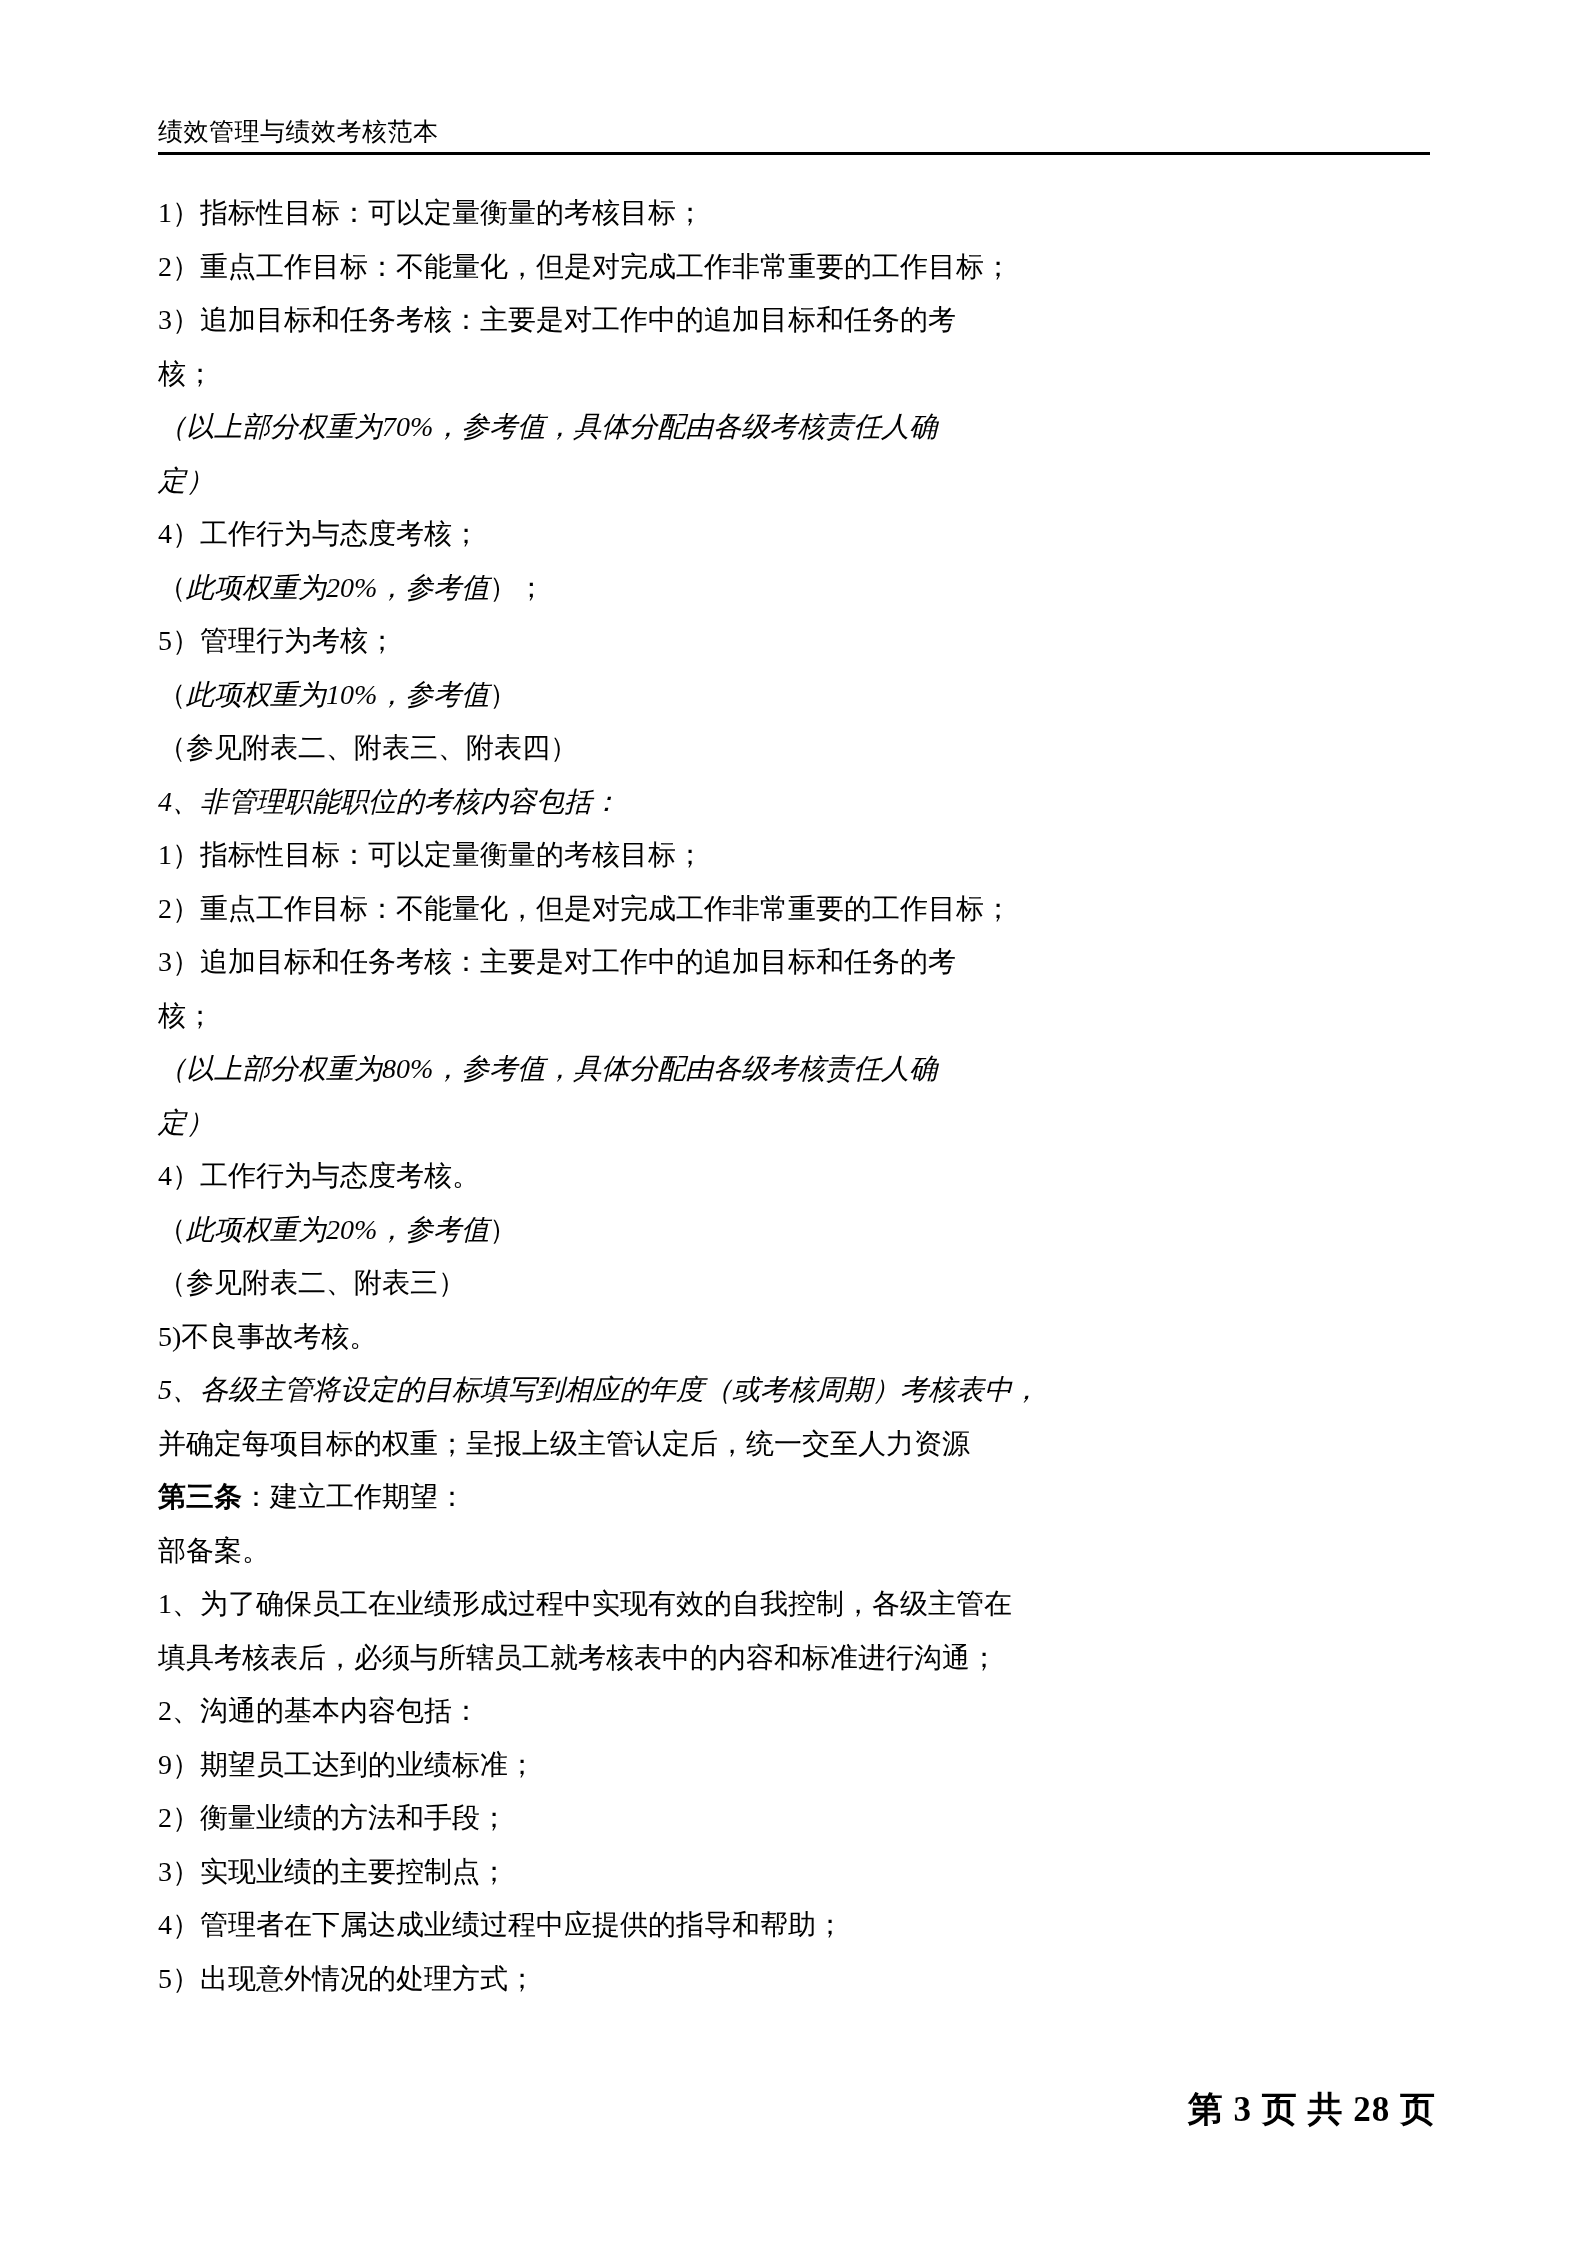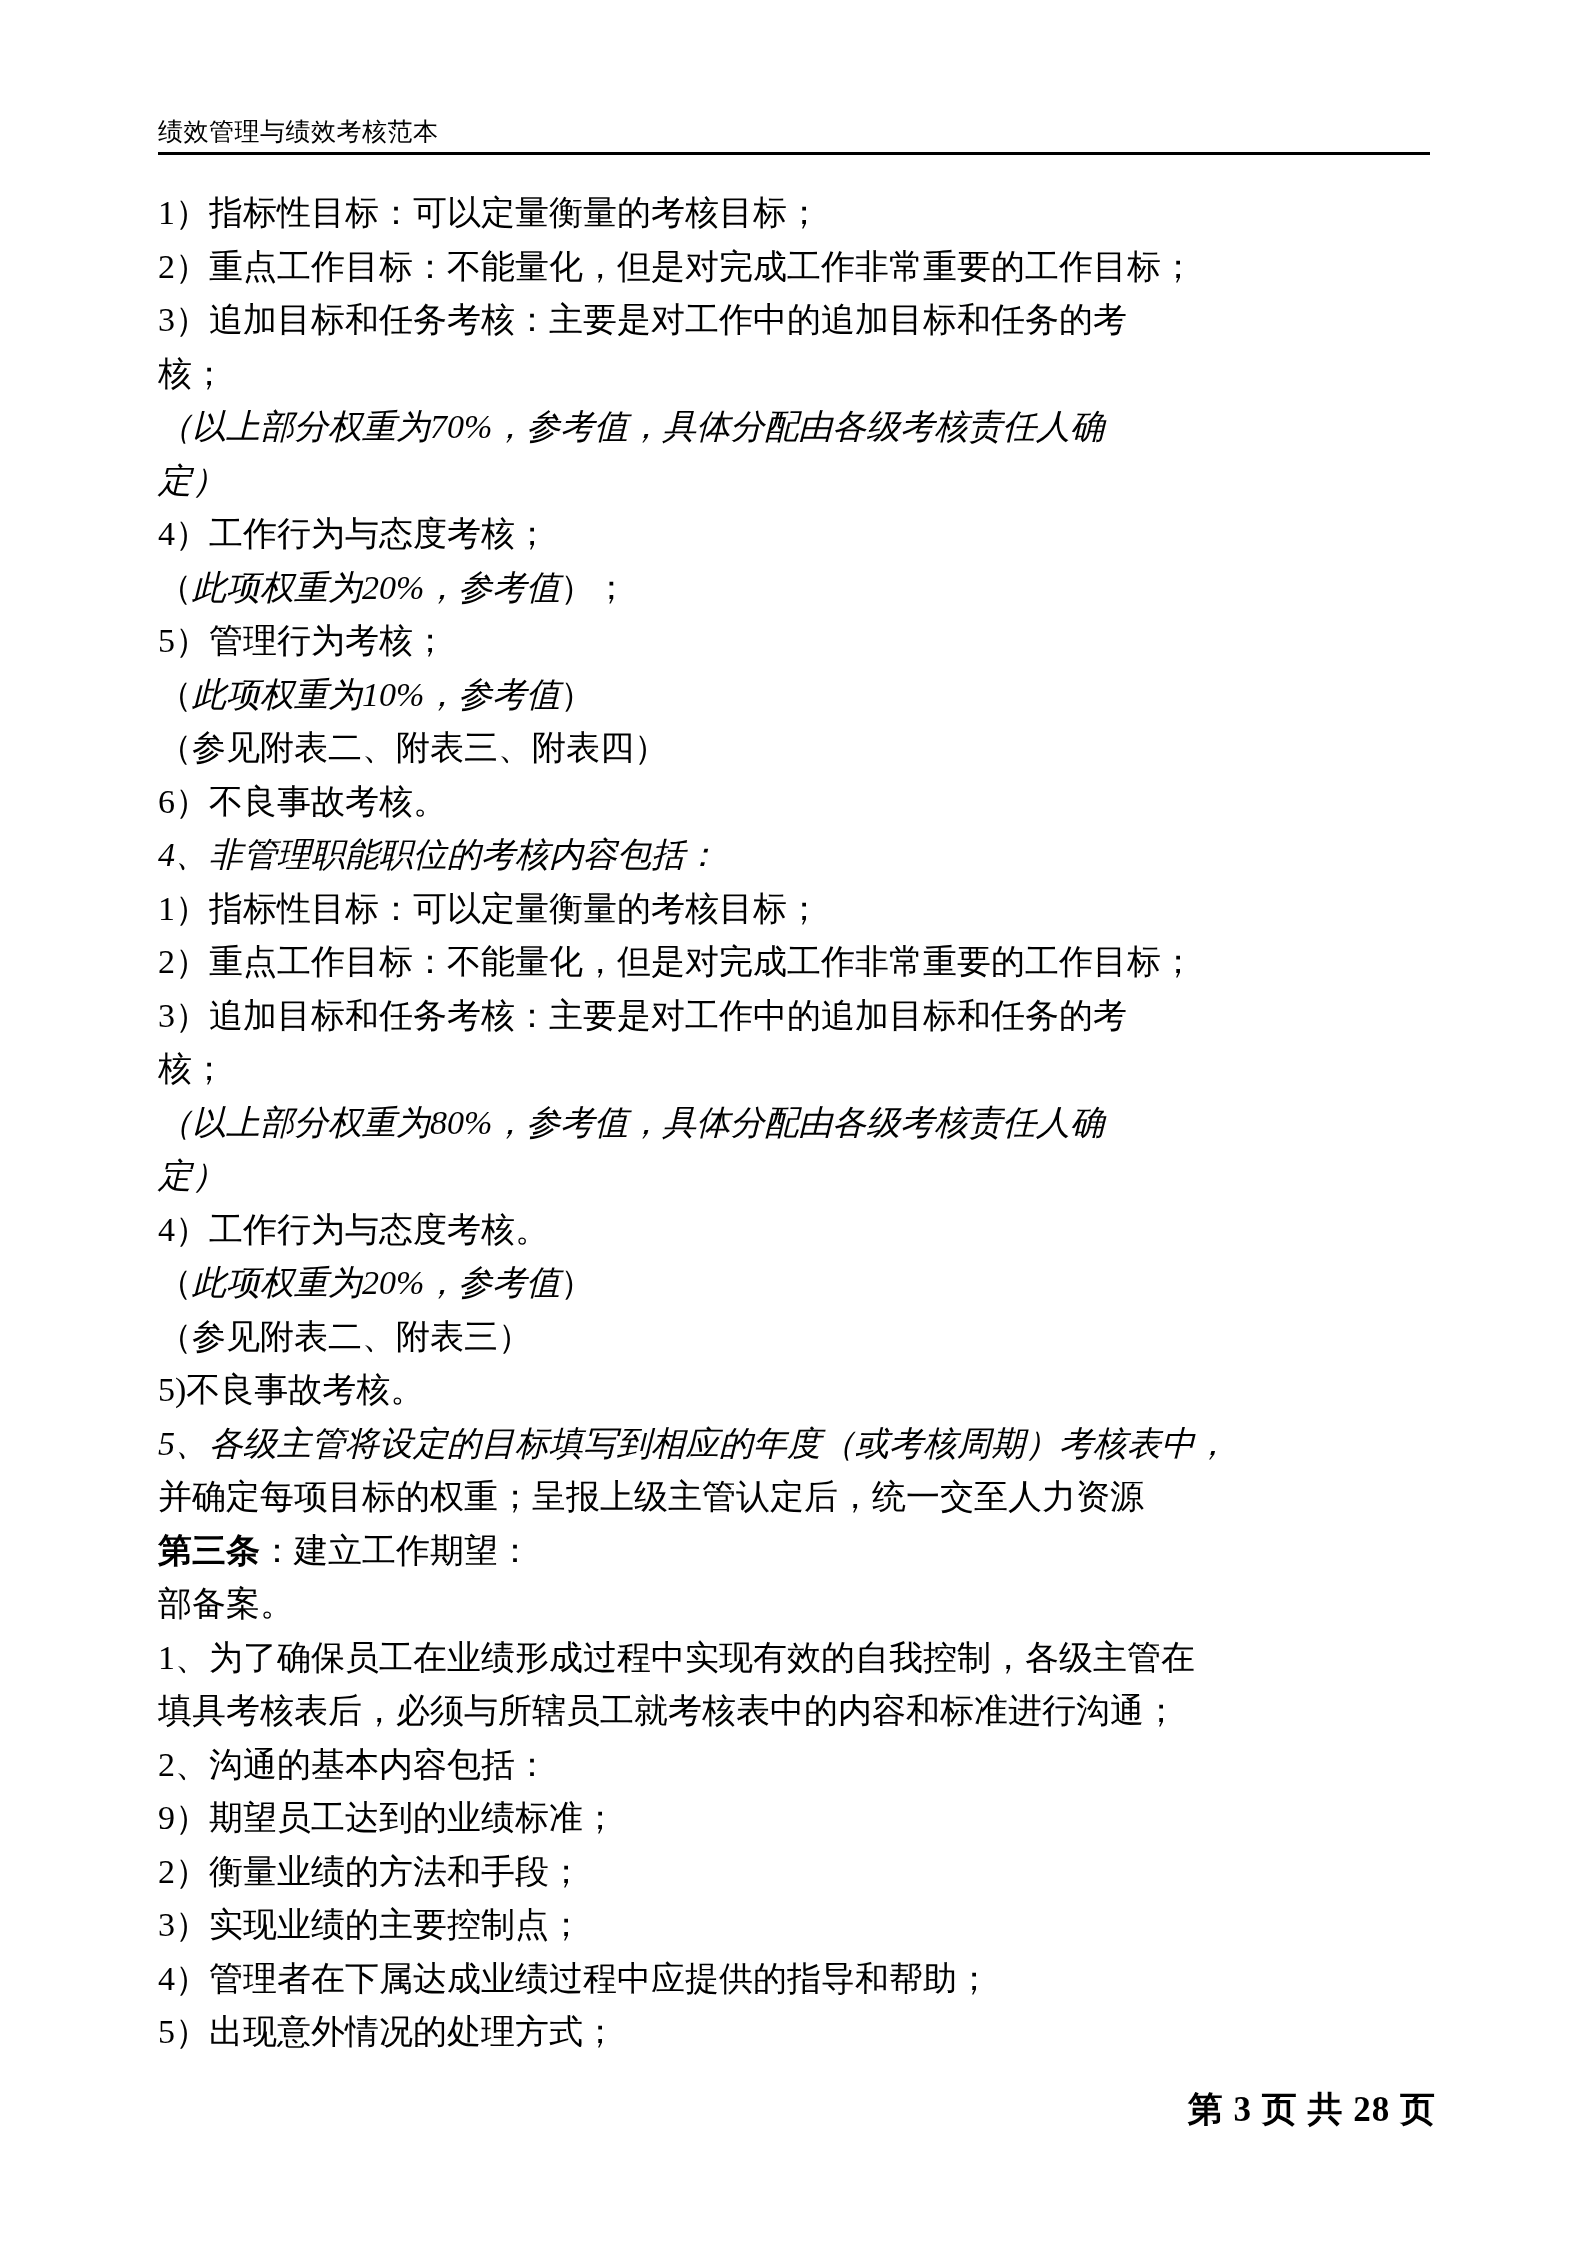--- a/index.html
+++ b/index.html
@@ -43,21 +43,21 @@
   
   .body-area {
     position: absolute;
     left: 158px;
     top: 178px;
     width: 1278px;
   }
 
   p.line {
     margin: 0;
-    font-size: 34px;
+    font-size: 28px;
     line-height: 53.5px;
     letter-spacing: 0px;
     text-align: justify;
     text-justify: inter-ideograph;
     white-space: pre-wrap;
   }
 
   
   .ind-0  { margin-left: 0px; }      
   .ind-l2 { margin-left: 68px; font-style: italic; }     
@@ -103,21 +103,20 @@
       <p class="line ind-l3">2）重点工作目标：不能量化，但是对完成工作非常重要的工作目标；</p>
       <p class="line ind-l3">3）追加目标和任务考核：主要是对工作中的追加目标和任务的考</p>
       <p class="line ind-l3w">核；</p>
       <p class="line ind-l4 italic">（以上部分权重为70%，参考值，具体分配由各级考核责任人确</p>
       <p class="line ind-l3w italic">定）</p>
       <p class="line ind-l3">4）工作行为与态度考核；</p>
       <p class="line ind-l5"><span>（</span><span class="italic">此项权重为20%，参考值</span><span>）；</span></p>
       <p class="line ind-l3">5）管理行为考核；</p>
       <p class="line ind-l5"><span>（</span><span class="italic">此项权重为10%，参考值</span><span>）</span></p>
       <p class="line ind-l3b">（参见附表二、附表三、附表四）</p>
-      <p class="line ind-l3">6）不良事故考核。</p>
       <p class="line ind-l2">4、非管理职能职位的考核内容包括：</p>
       <p class="line ind-l3">1）指标性目标：可以定量衡量的考核目标；</p>
       <p class="line ind-l3">2）重点工作目标：不能量化，但是对完成工作非常重要的工作目标；</p>
       <p class="line ind-l3">3）追加目标和任务考核：主要是对工作中的追加目标和任务的考</p>
       <p class="line ind-l3w">核；</p>
       <p class="line ind-l4 italic">（以上部分权重为80%，参考值，具体分配由各级考核责任人确</p>
       <p class="line ind-0 italic">定）</p>
       <p class="line ind-l3">4）工作行为与态度考核。</p>
       <p class="line ind-l4"><span>（</span><span class="italic">此项权重为20%，参考值</span><span>）</span></p>
       <p class="line ind-l3b">（参见附表二、附表三）</p>

